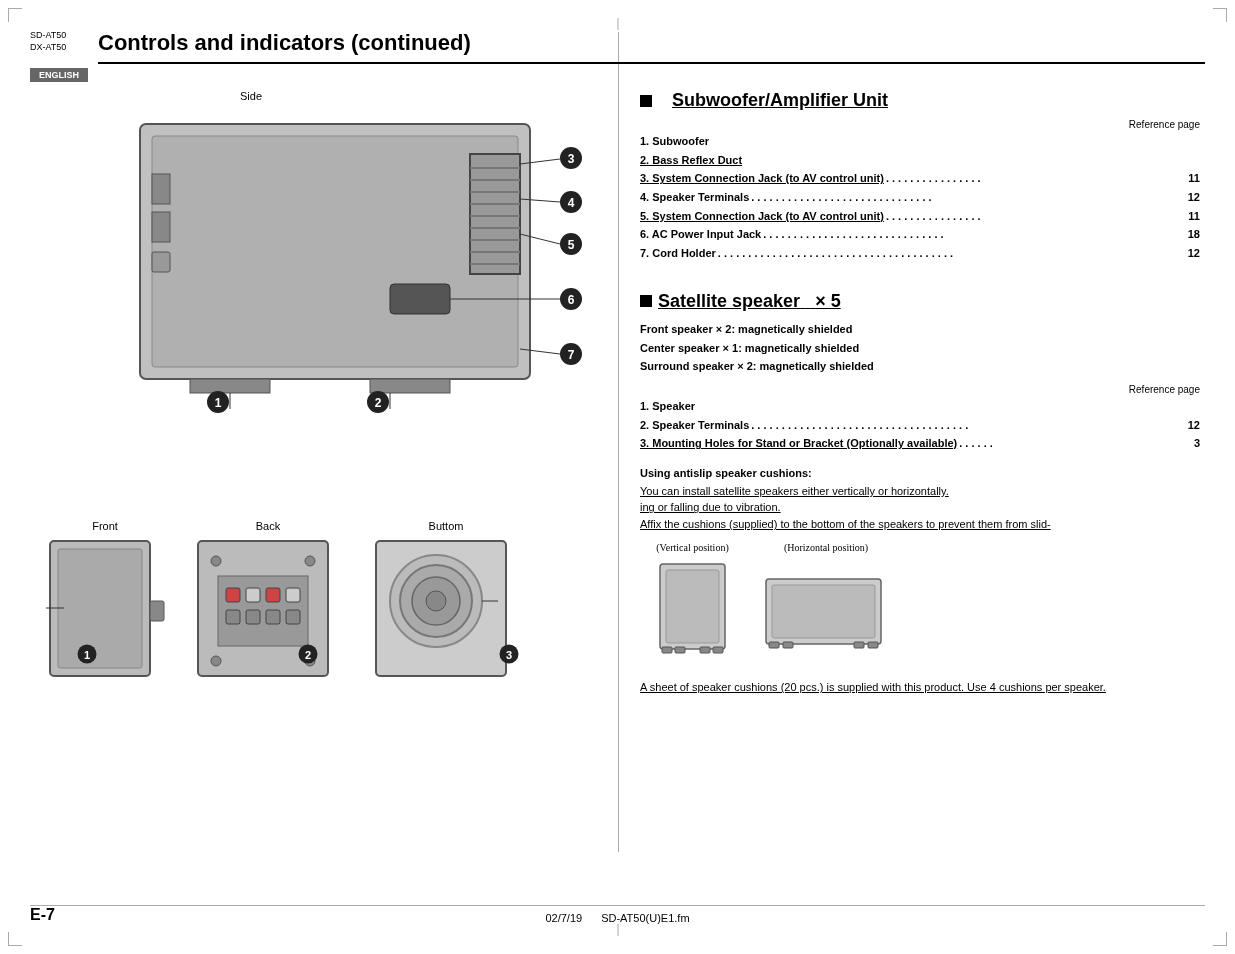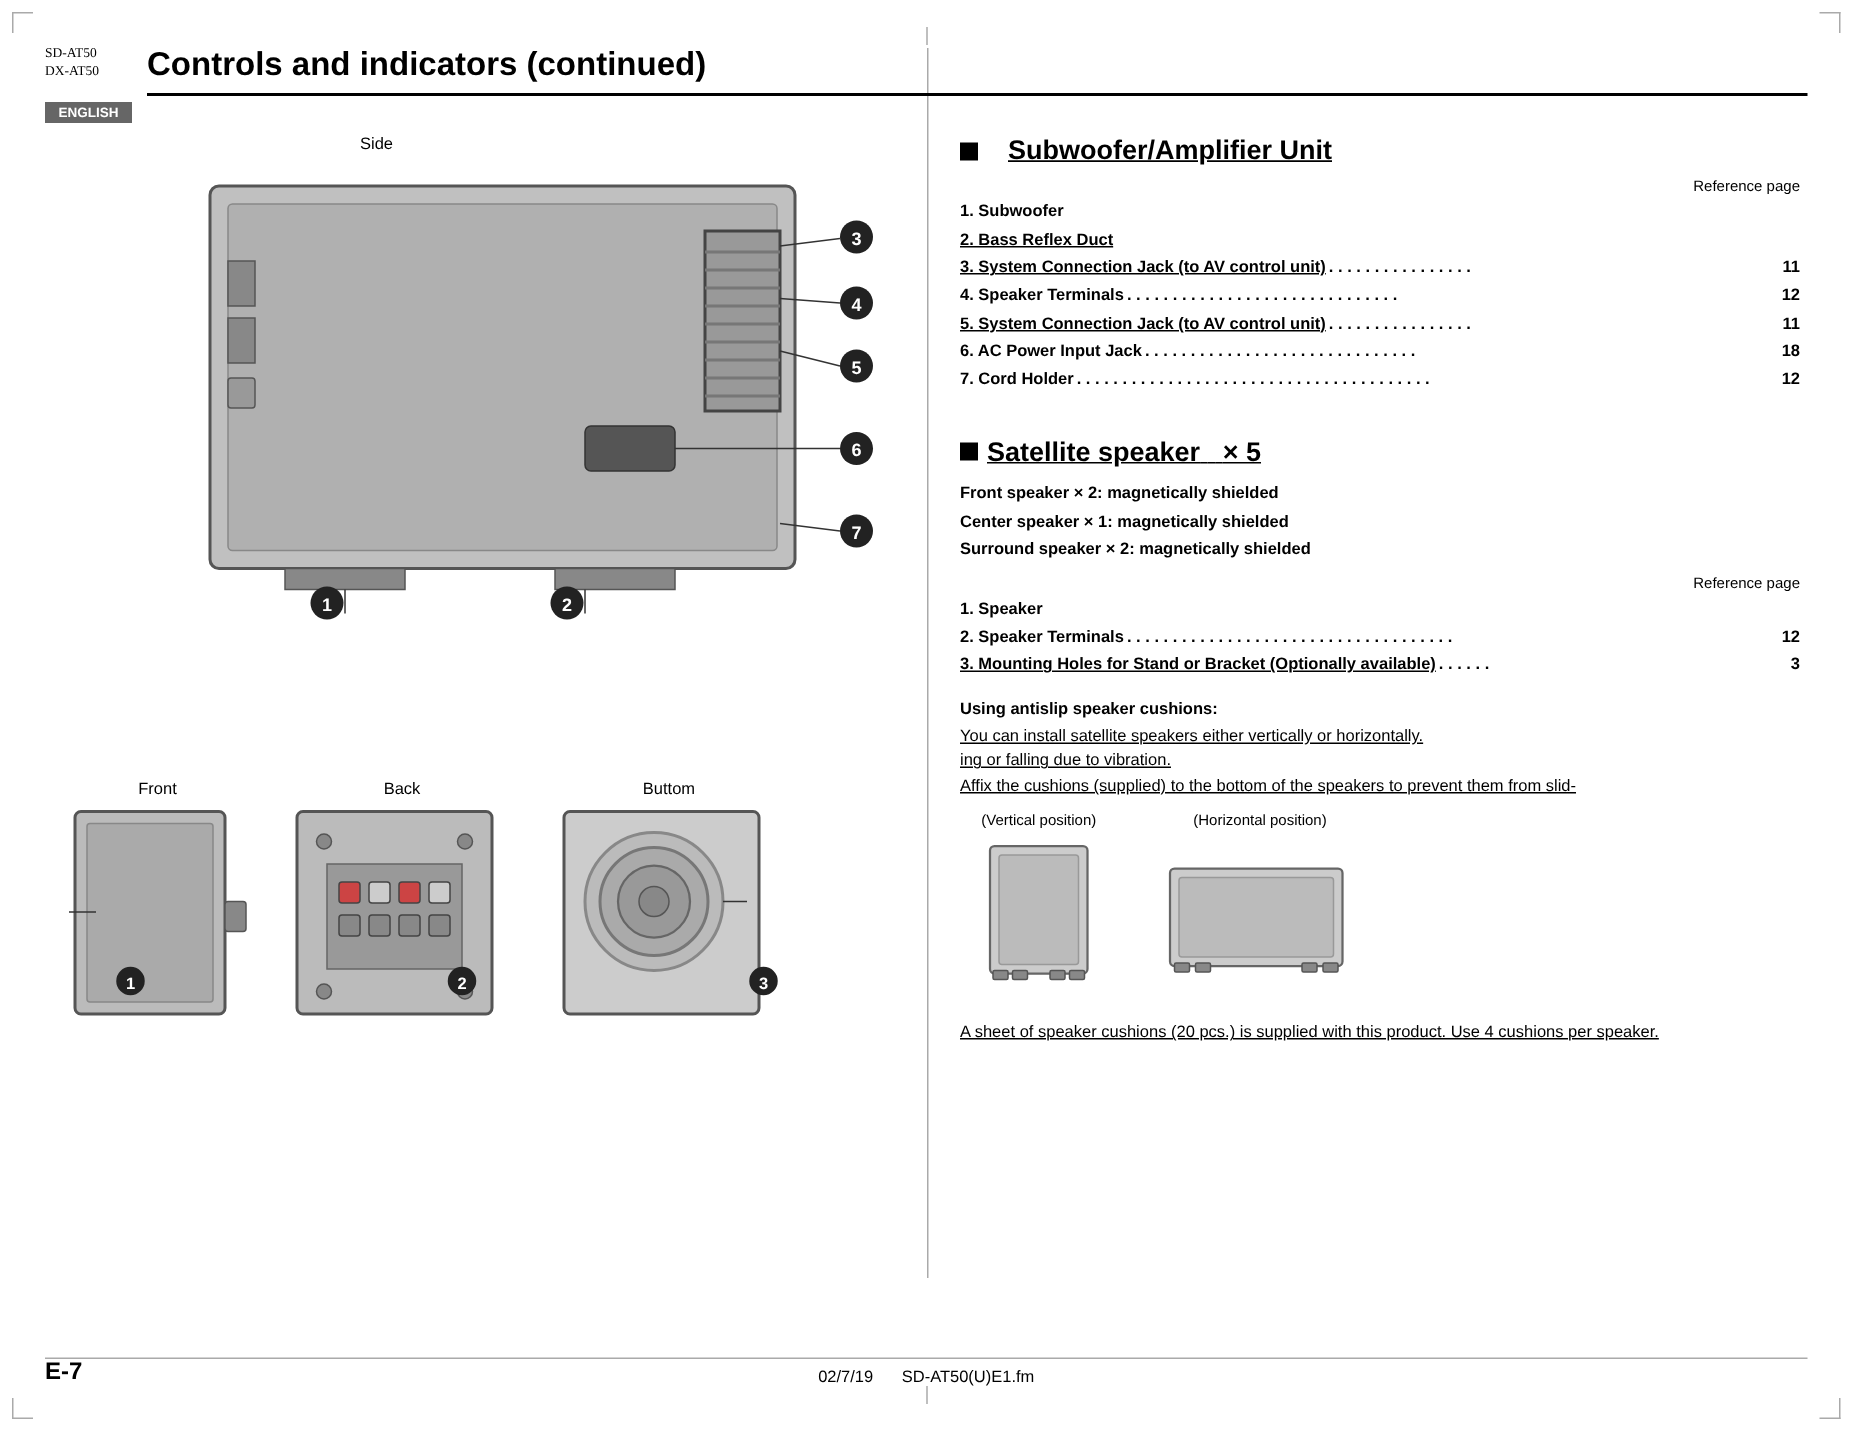--- a/index.html
+++ b/index.html
@@ -45,21 +45,20 @@
     
     .header {
       position: absolute;
       top: 30px; left: 30px; right: 30px;
     }
     .model-info {
       position: absolute;
       top: 0; left: 0;
       font-size: 9px;
       line-height: 1.3;
-      font-family: Liberation Serif, serif;
     }
     .page-title {
       position: absolute;
       top: 0; left: 68px;
       font-size: 22px;
       font-weight: bold;
     }
     .title-rule {
       position: absolute;
       top: 32px; left: 68px; right: 0;
@@ -383,21 +382,21 @@
       <div style="font-size:11px; text-decoration:underline; line-height:1.5;">
         <span>You can install satellite speakers either vertically or horizontally.</span>
       </div>
       <div style="font-size:11px; text-decoration:underline; line-height:1.5;">
         <span>ing or falling due to vibration.</span>
       </div>
       <div style="font-size:11px; text-decoration:underline; line-height:1.5;">
         <span>Affix the cushions (supplied) to the bottom of the speakers to prevent them from slid-</span>
       </div>
 
-      <div style="display:flex; gap:30px; margin-top:10px; align-items:flex-end;">
+      <div style="display:flex; gap:16px; margin-top:10px; align-items:flex-end;font-family:Liberation Serif, serif;">
         <div style="text-align:center;">
           <div style="font-size:10px; margin-bottom:6px;">(Vertical position)</div>
           <svg width="105" height="110">
 
             <rect x="20" y="5" width="65" height="85" rx="3" fill="#ccc" stroke="#666" stroke-width="1.5"></rect>
             <rect x="26" y="11" width="53" height="73" rx="2" fill="#bbb" stroke="#999" stroke-width="1"></rect>
 
             <rect x="22" y="88" width="10" height="6" rx="1" fill="#888" stroke="#555" stroke-width="1"></rect>
             <rect x="35" y="88" width="10" height="6" rx="1" fill="#888" stroke="#555" stroke-width="1"></rect>
             <rect x="60" y="88" width="10" height="6" rx="1" fill="#888" stroke="#555" stroke-width="1"></rect>

